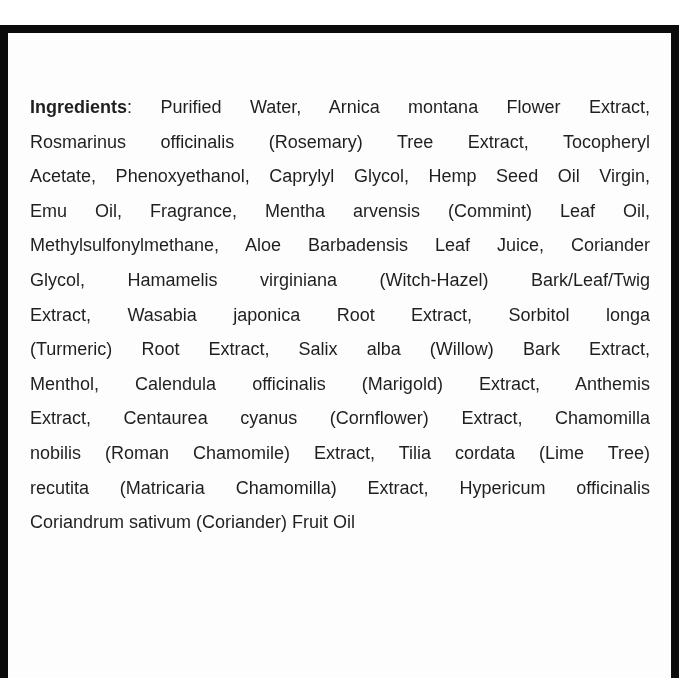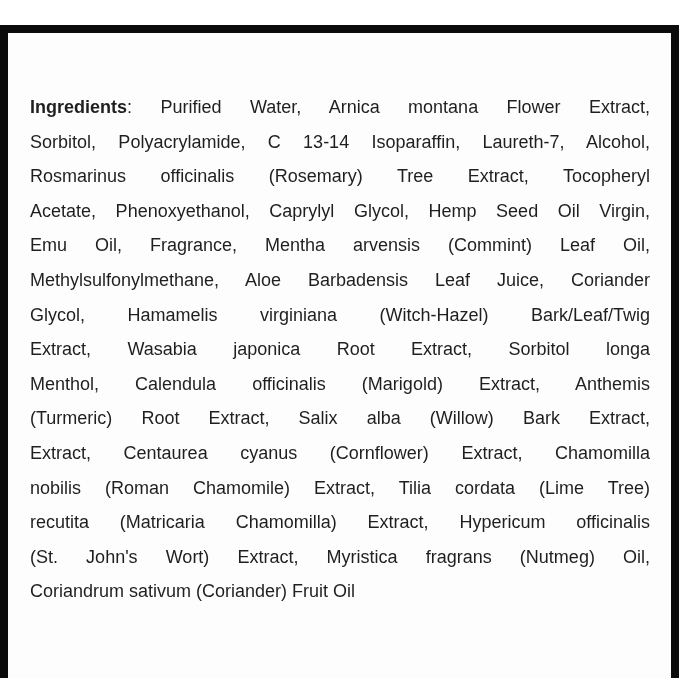--- a/index.html
+++ b/index.html
@@ -44,29 +44,27 @@
     font-weight: bold;
   }
 </style>
 </head>
 <body>
 
 <div class="sheet">
   <div class="para">
     <div class="line"><strong class="bold">Ingredients</strong><span>:</span><span> Purified Water, Arnica montana Flower Extract,</span></div>
     <div id="rest-lines">
-        <div class="line">Sorbitol, Polyacrylamide, C 13-14 Isoparaffin, Laureth-7, Alcohol,</div>
         <div class="line">Rosmarinus officinalis (Rosemary) Tree Extract, Tocopheryl</div>
         <div class="line">Acetate, Phenoxyethanol, Caprylyl Glycol, Hemp Seed Oil Virgin,</div>
         <div class="line">Emu Oil, Fragrance, Mentha arvensis (Commint) Leaf Oil,</div>
         <div class="line">Methylsulfonylmethane, Aloe Barbadensis Leaf Juice, Coriander</div>
         <div class="line">Glycol, Hamamelis virginiana (Witch-Hazel) Bark/Leaf/Twig</div>
         <div class="line">Extract, Wasabia japonica Root Extract, Sorbitol longa</div>
+        <div class="line">(Turmeric) Root Extract, Salix alba (Willow) Bark Extract,</div>
         <div class="line">Menthol, Calendula officinalis (Marigold) Extract, Anthemis</div>
-        <div class="line">(Turmeric) Root Extract, Salix alba (Willow) Bark Extract,</div>
         <div class="line">Extract, Centaurea cyanus (Cornflower) Extract, Chamomilla</div>
         <div class="line">nobilis (Roman Chamomile) Extract, Tilia cordata (Lime Tree)</div>
         <div class="line">recutita (Matricaria Chamomilla) Extract, Hypericum officinalis</div>
-        <div class="line">(St. John's Wort) Extract, Myristica fragrans (Nutmeg) Oil,</div>
         <div class="line">Coriandrum sativum (Coriander) Fruit Oil</div>
       </div>
   </div>
 </div>
 
 </body></html>

